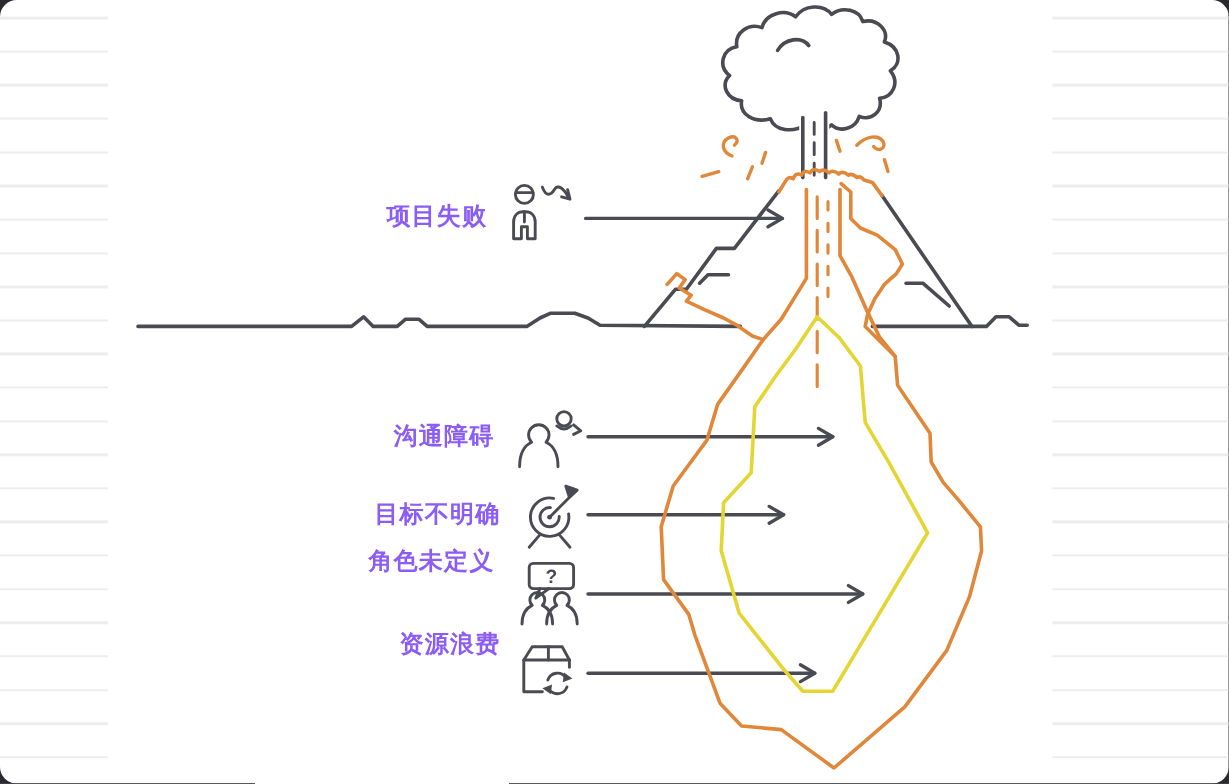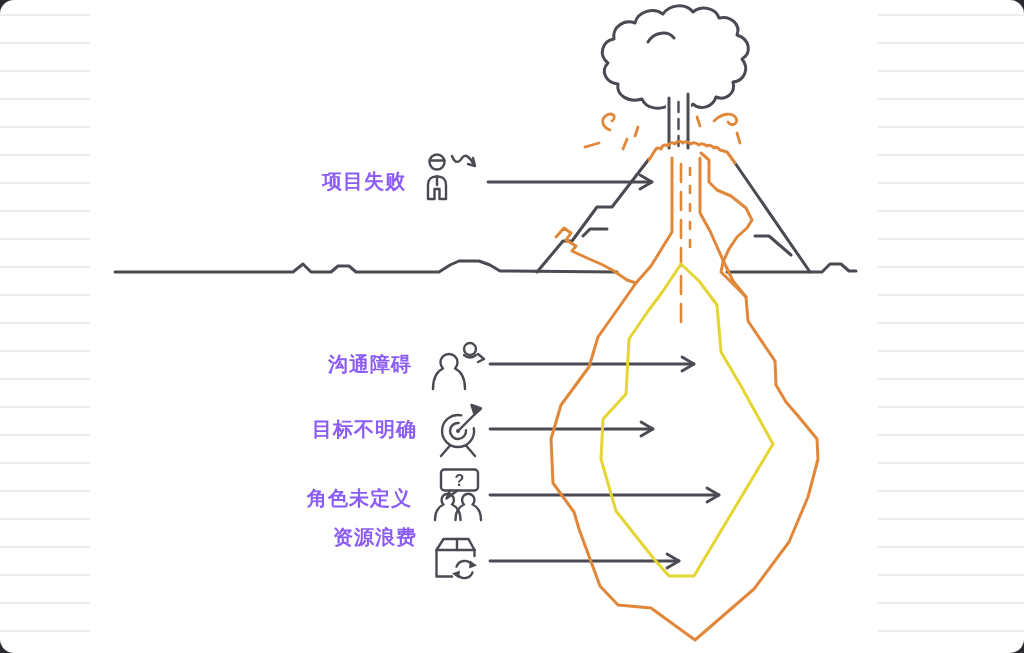--- a/index.html
+++ b/index.html
@@ -10,21 +10,21 @@
         background:repeating-linear-gradient(to bottom,transparent 0 26px,#EDEDED 26px 28px);
         background-position:0 -12px;}
   .paper-lines.left{left:0;width:90px;}
   .paper-lines.right{right:0;width:147px;}
   svg.art{position:absolute;left:0;top:0;}
   .lbl{position:absolute;transform:translateY(-50%);font-size:20px;line-height:1;
        color:#8b5cf6;font-weight:700;letter-spacing:1px;white-space:nowrap;}
   .lbl1{top:181px;right:618px;}
   .lbl2{top:364px;right:612px;}
   .lbl3{top:429px;right:607px;}
-  .lbl4{top:498px;right:612px;}
+  .lbl4{top:468px;right:612px;}
   .lbl5{top:537px;right:607px;}
 </style>
 </head>
 <body>
 
 <div class="page">
   <div class="card">
     <div class="paper-lines left"></div>
     <div class="paper-lines right"></div>
 

